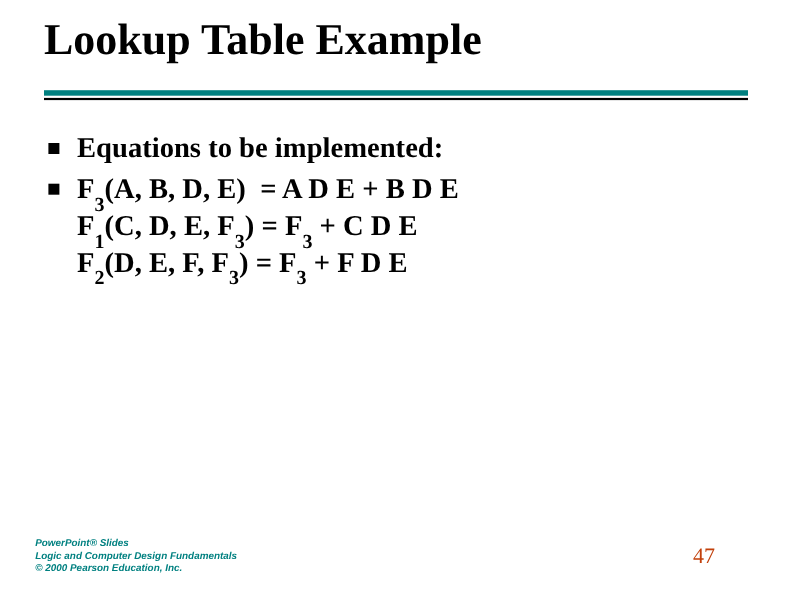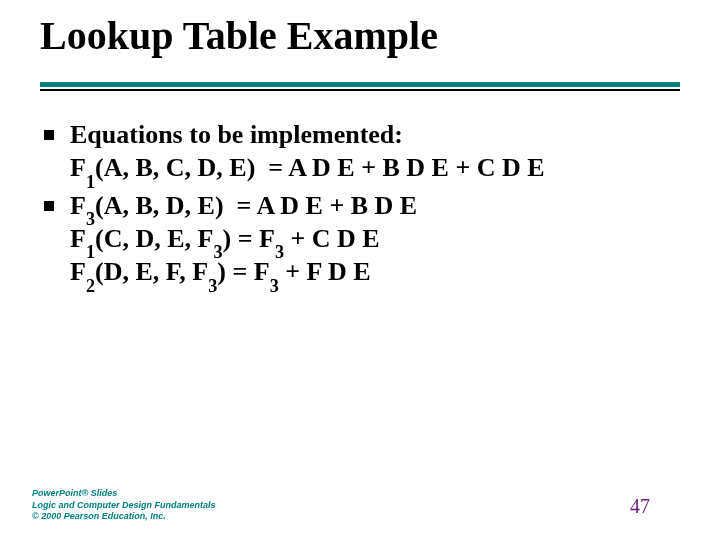--- a/index.html
+++ b/index.html
@@ -81,41 +81,38 @@
     font-weight: bold;
     font-style: italic;
     line-height: 1.25;
     color: #008080;
   }
   .page-num {
     position: absolute;
     right: 70px;
     bottom: 22px;
     font-size: 20px;
-    color: #701a75;
+    color: #c2410c;
     font-family: "Times New Roman", Times, serif;
   }
 </style>
 </head>
 <body>
 
 <div class="slide">
 
   <div class="title">Lookup Table Example</div>
   <div class="rule-teal"></div>
   <div class="rule-black"></div>
 
   <div class="body">
 
     <div class="item">
       <span class="bullet"></span>
       <span>Equations to be implemented:</span>
-      <span class="sub">
-        <span>F</span><sub>1</sub><span>(A, B, C, D, E)</span>&nbsp; = <span>A D E + B D E + C D E</span>
-      </span>
     </div>
 
     <div class="item">
       <span class="bullet"></span>
       <span class="sub">
         <span>F</span><sub>3</sub><span>(A, B, D, E)</span>&nbsp; = <span>A D E + B D E</span>
       </span>
       <span class="sub">
         <span>F</span><sub>1</sub><span>(C, D, E, F</span><sub>3</sub><span>)</span> = <span>F</span><sub>3</sub><span> + C D E</span>
       </span>

